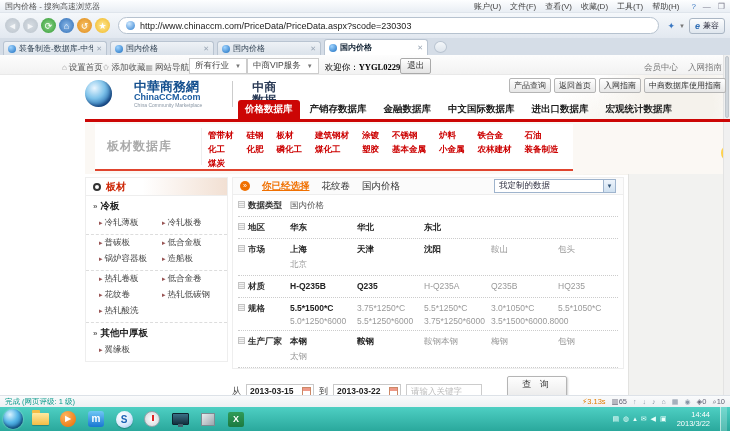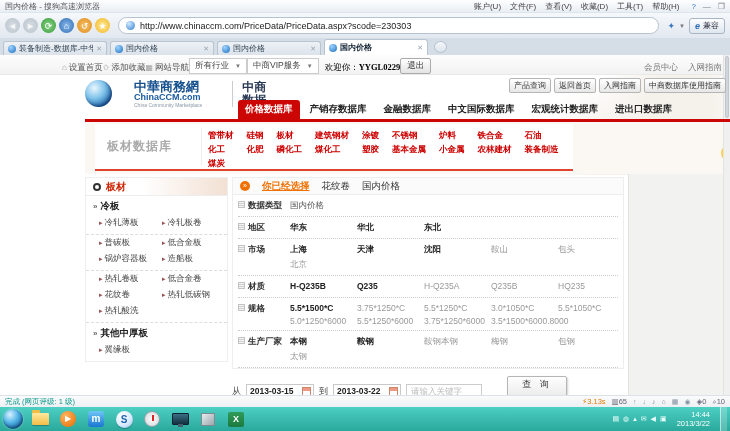--- a/index.html
+++ b/index.html
@@ -53,21 +53,21 @@
   .siteheader { height:47px; position:relative; padding-left:85px; background:#fff; }
   .bgdecor { position:absolute; right:0; top:0; width:170px; height:100px;
     background: radial-gradient(circle at 70% 30%, #f3efe8 0 25%, transparent 60%),
                 radial-gradient(circle at 30% 80%, #f5f1ea 0 20%, transparent 55%); opacity:.8; }
   .logo { display:flex; align-items:center; gap:22px; padding-top:5px; position:relative; }
   .logo-globe { width:27px; height:27px; border-radius:50%;
     background: radial-gradient(circle at 35% 30%, #eaf6ff, #7fc3ea 40%, #1b62a8 78%); box-shadow:inset -2px -2px 3px rgba(0,0,40,.35); }
   .logo-cn { font-family:"Liberation Serif",serif; font-size:13px; font-weight:bold; color:#15508f; line-height:1; }
   .logo-en { font-size:9px; font-weight:bold; color:#1a5ba0; line-height:1.1; }
   .logo-sub { font-size:5px; color:#8a97a5; line-height:1; }
-  .brand { margin-left:8px; padding-left:9px; border-left:1px solid #ccc; font-family:"Liberation Serif",serif;
+  .brand { margin-left:8px; padding-left:19px; border-left:1px solid #ccc; font-family:"Liberation Serif",serif;
     font-size:12px; font-weight:bold; color:#2a3a55; line-height:1.1; }
   .quicklinks { position:absolute; right:4px; top:3px; display:flex; gap:3px; z-index:2; }
   .qbtn { border:1px solid #b5b5b5; background:linear-gradient(#fff,#e7e7e7); padding:1px 4px; font-size:8px; color:#333; border-radius:2px; white-space:nowrap; }
   .nav { position:absolute; left:238px; bottom:3px; display:flex; align-items:flex-end; gap:3px; font-weight:bold; font-size:9.5px; z-index:2;text-align:right; }
   .nav-item { padding:3px 7px 3px; color:#222; white-space:nowrap; }
   .nav-item.active { background:#cc0605; color:#fff; border-radius:3px 3px 0 0; }
   .redbar { position:absolute; left:85px; right:0; bottom:0; height:3px; background:#cc0605; z-index:1; }
 
   .catpanel { height:52px; margin-left:85px; position:relative; background:#fbf8f4; }
   .catbox { position:absolute; left:10px; top:2px; width:478px; height:47px; background:#fff;
@@ -266,22 +266,22 @@
       <span class="qbtn">产品查询</span>
       <span class="qbtn">返回首页</span>
       <span class="qbtn">入网指南</span>
       <span class="qbtn">中商数据库使用指南</span>
     </div>
     <div class="nav">
       <span class="nav-item active">价格数据库</span>
       <span class="nav-item">产销存数据库</span>
       <span class="nav-item">金融数据库</span>
       <span class="nav-item">中文国际数据库</span>
+      <span class="nav-item">进出口数据库</span>
       <span class="nav-item">宏观统计数据库</span>
-      <span class="nav-item">进出口数据库</span>
     </div>
     <div class="redbar"></div>
   </div>
 
   <div class="catpanel">
     <div class="catbox">
       <div class="cat-title">板材数据库</div>
       <div class="cat-div"></div>
       <div class="cat-links">
         <span class="cat-link">管带材</span>
@@ -343,20 +343,24 @@
         <span class="side-item"><span class="arr">▸</span><span>翼缘板</span></span>
       </div>
     </div>
 
     <div class="content">
       <div class="selbar">
         <span class="sel-ico">»</span>
         <span class="sel-label">你已经选择</span>
         <span class="sel-v">花纹卷</span>
         <span class="sel-v">国内价格</span>
+        <span class="custom-select">
+          <span class="txt">我定制的数据</span>
+          <span class="cs-arrow">▼</span>
+        </span>
       </div>
 
       <div class="filter-table">
         <div class="frow">
           <span class="flabel">
               <span class="sqico"></span>
               <span>数据类型</span>
             </span>
           <span class="fvals">
               <span class="fline">

